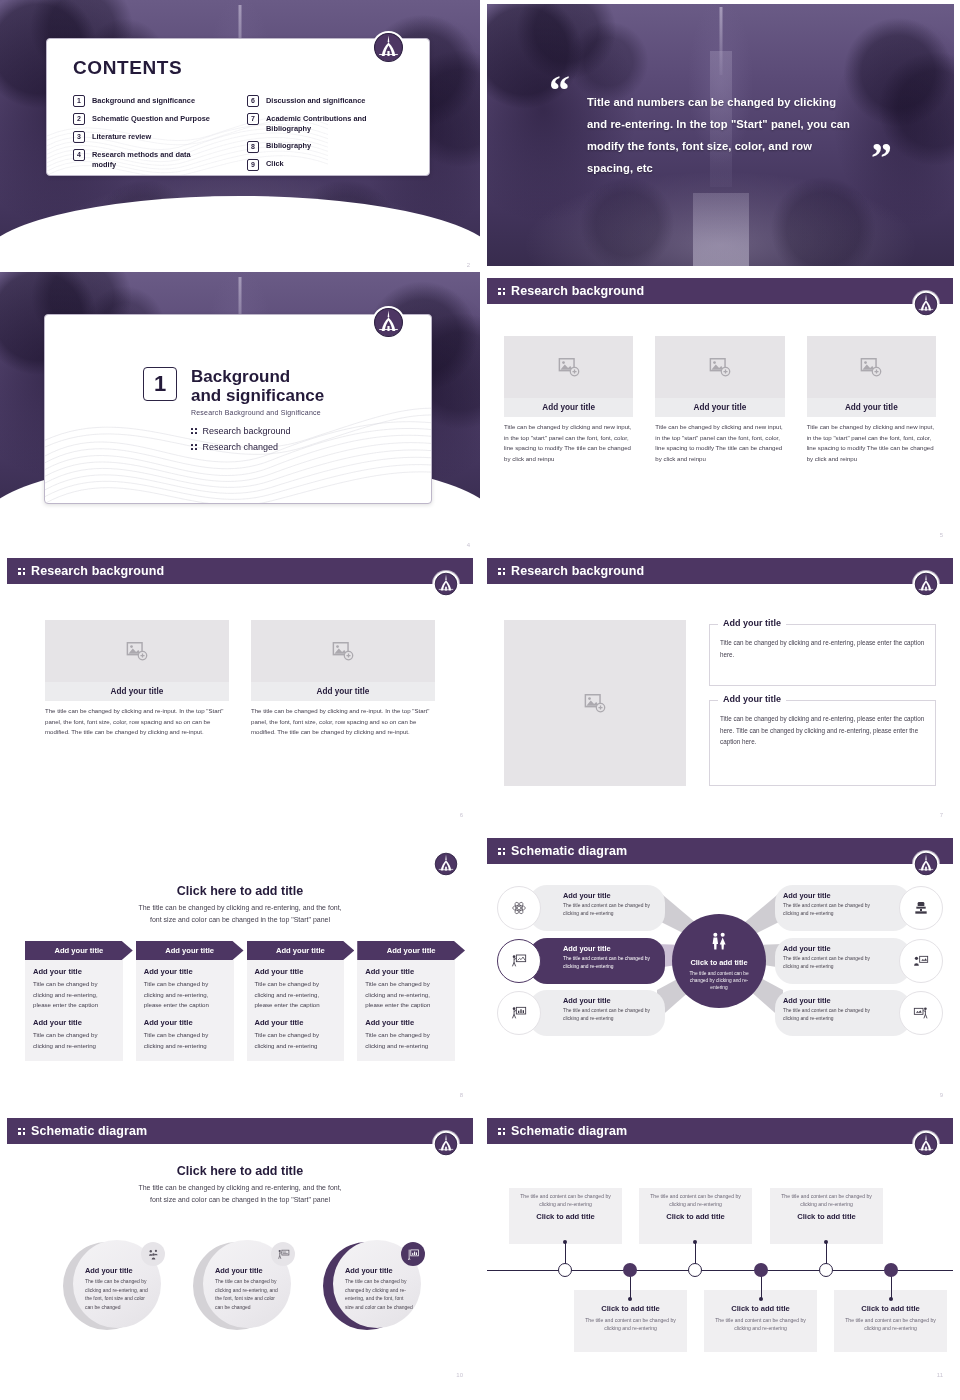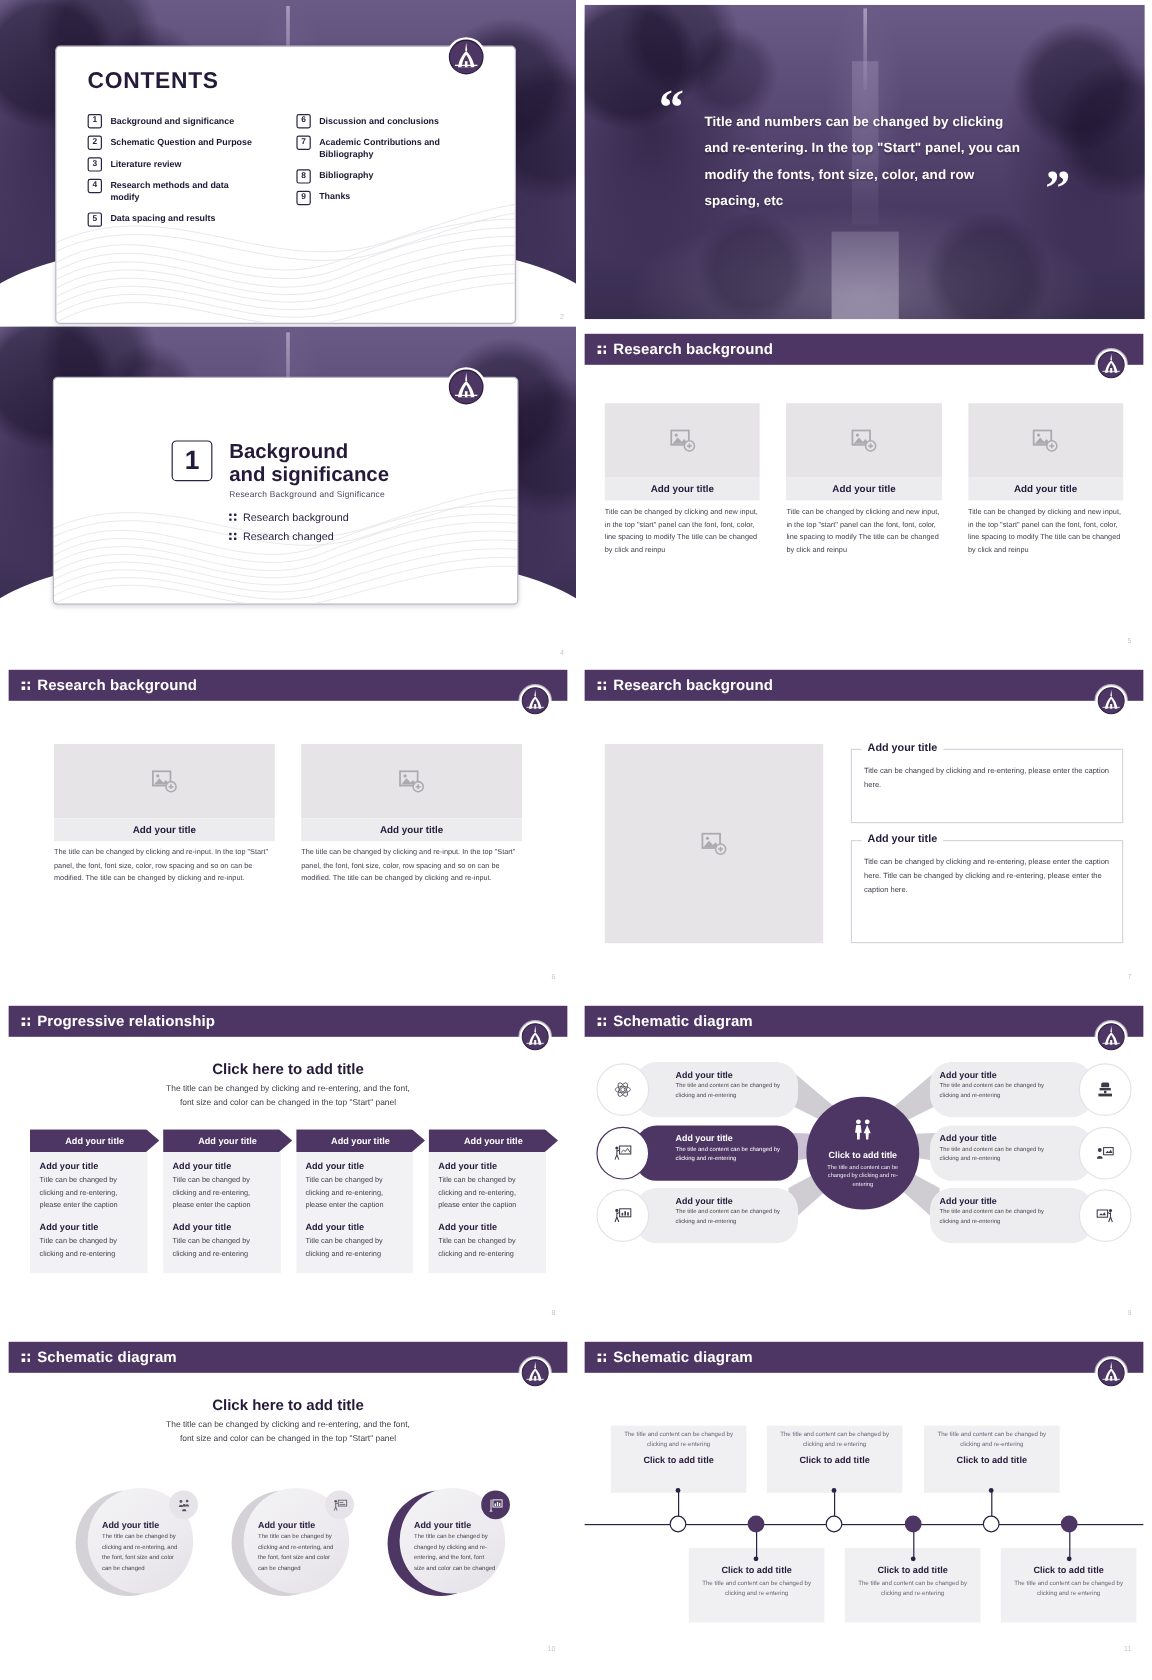--- a/index.html
+++ b/index.html
@@ -276,21 +276,21 @@
 
 <div class="sheet">
 
   <div class="slide">
     <div class="photo">
       <div class="spire"></div>
       <div class="spire2"></div>
       <div class="walk"></div>
     </div>
     <div class="sweep"></div>
-    <div class="card" style="left:46px;top:38px;width:384px;height:232px;">
+    <div class="card" style="left:46px;top:38px;width:384px;height:138px;">
       <svg class="waves" viewBox="0 0 400 120" preserveAspectRatio="none">
           <use href="#ic-waves"></use>
         </svg>
       <div style="position:relative;padding:18px 22px 0 26px;">
         <div class="contents-title">CONTENTS</div>
         <div class="toc" style="margin-top:16px;">
           <div class="toc-col">
             <div class="toc-item">
               <span class="toc-num">1</span>
               <span class="toc-lbl">Background and significance</span>
@@ -308,33 +308,33 @@
               <span class="toc-lbl" style="max-width:120px;">Research methods and data modify</span>
               </div>
             <div class="toc-item">
               <span class="toc-num">5</span>
               <span class="toc-lbl">Data spacing and results</span>
               </div>
           </div>
           <div class="toc-col">
             <div class="toc-item">
               <span class="toc-num">6</span>
-              <span class="toc-lbl">Discussion and conclusions</span>
+              <span class="toc-lbl">Discussion and significance</span>
               </div>
             <div class="toc-item">
               <span class="toc-num">7</span>
               <span class="toc-lbl" style="max-width:124px;">Academic Contributions and Bibliography</span>
               </div>
             <div class="toc-item">
               <span class="toc-num">8</span>
               <span class="toc-lbl">Bibliography</span>
               </div>
             <div class="toc-item">
               <span class="toc-num">9</span>
-              <span class="toc-lbl">Thanks</span>
+              <span class="toc-lbl">Click</span>
               </div>
           </div>
         </div>
       </div>
     </div>
     <div class="logo" style="left:372px;top:31px;width:33px;height:33px;">
       <svg width="31" height="31">
           <use href="#ic-logo"></use>
         </svg>
     </div>
@@ -520,29 +520,20 @@
       <div class="capbox" style="position:absolute;left:222px;right:17px;top:142px;height:86px;padding:12px 10px 0;">
         <h4>Add your title</h4>
         <p style="font-size:6.3px;line-height:1.85;color:#45404f;">Title can be changed by clicking and re-entering, please enter the caption here. Title can be changed by clicking and re-entering, please enter the caption here.</p>
       </div>
       <div class="pgnum">7</div>
     </div>
   </div>
 
   <div class="slide">
     <div class="inner">
-      <div class="bar">
-        <span class="dots">
-            <i></i>
-            <i></i>
-            <i></i>
-            <i></i>
-          </span>
-        <h2>Progressive relationship</h2>
-      </div>
       <div class="bar-logo">
         <svg width="24" height="24">
             <use href="#ic-logo"></use>
           </svg>
         </div>
       <div style="position:absolute;left:16px;right:16px;top:46px;">
         <div class="center-h">Click here to add title</div>
         <div class="center-s">
           <div>The title can be changed by clicking and re-entering, and the font,</div>
           <div>font size and color can be changed in the top "Start" panel</div>

